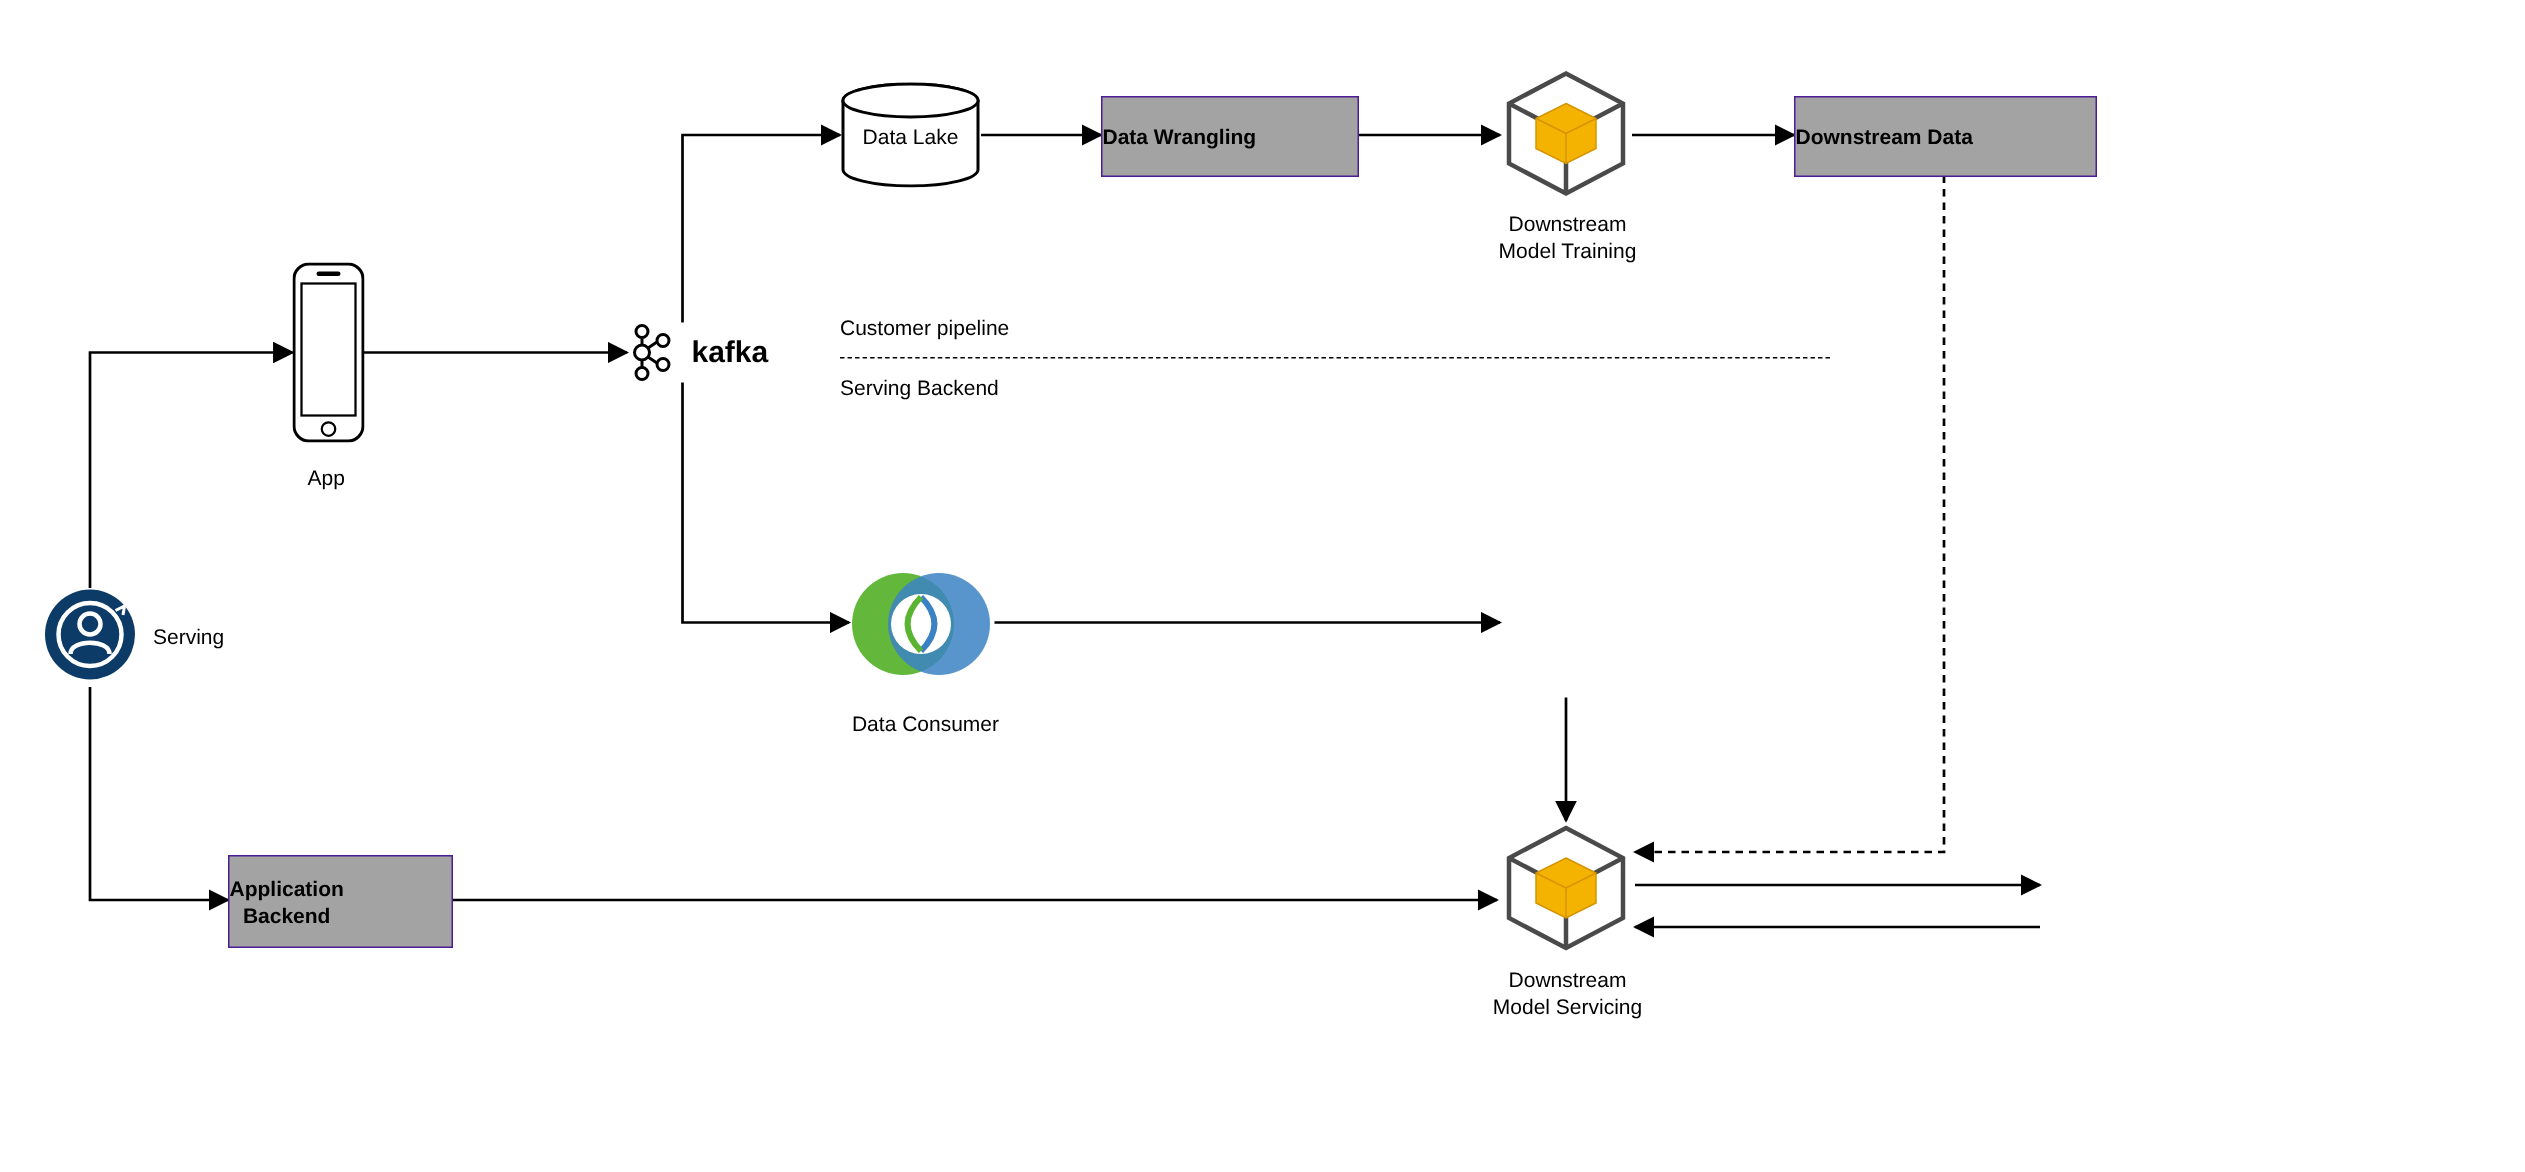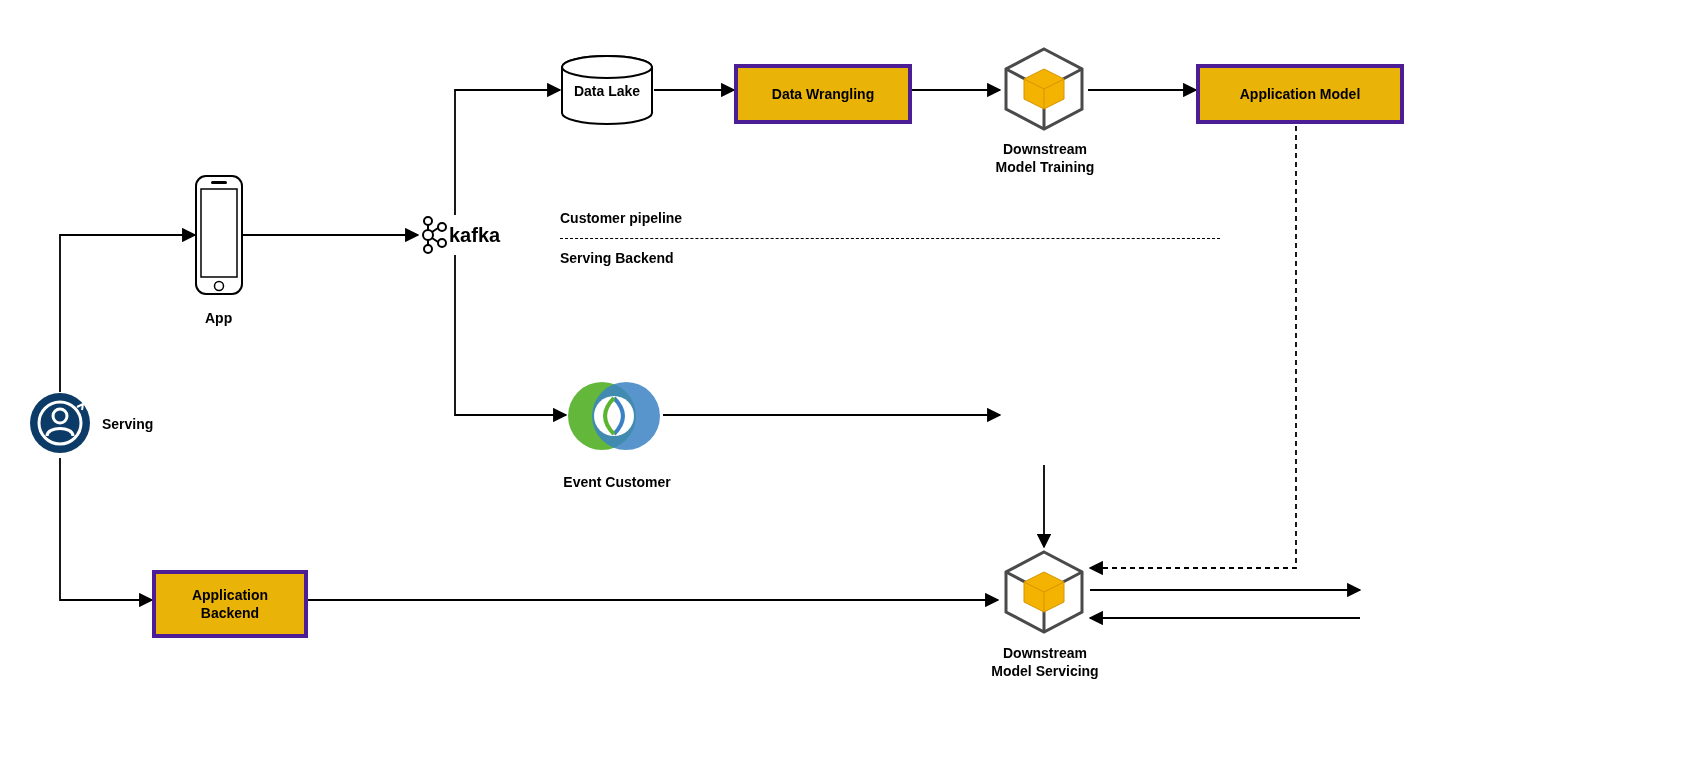--- a/index.html
+++ b/index.html
@@ -1,19 +1,19 @@
 <!DOCTYPE html>
 <html><head>
 <meta charset="utf-8">
 <style>
   html,body{margin:0;padding:0;width:1683px;height:781px;font-family:Arial,Helvetica,sans-serif;background:#fff;color:#000}
   .canvas{position:relative;width:1683px;height:781px}
   .node{position:absolute;text-align:center;font-size:14px;font-weight:600}
-  .box{border:4px solid #4c1d95;background:#eab308;display:flex;align-items:center;justify-content:center}
-  .label{position:absolute;font-size:14px;font-weight:700;text-align:center}
+  .box{border:1px solid #4c1d95;background:#a3a3a3;display:flex;align-items:center;}
+  .label{position:absolute;font-size:14px;font-weight:400;text-align:center}
   svg.edges{position:absolute;left:0;top:0;width:1683px;height:781px;pointer-events:none}
   .divider{position:absolute;border-top:1.5px dashed #000;height:0}
 </style>
 </head>
 <body>
 <div class="canvas">
 
 <svg class="edges">
   <defs>
     <marker id="ah" viewBox="0 0 10 10" refX="9" refY="5" markerWidth="8" markerHeight="8" orient="auto-start-reverse">
@@ -82,21 +82,21 @@
       <circle cx="10" cy="20" r="5"></circle>
       <circle cx="10" cy="34" r="4"></circle>
       <circle cx="24" cy="12" r="4"></circle>
       <circle cx="24" cy="28" r="4"></circle>
       <line x1="10" y1="10" x2="10" y2="15"></line>
       <line x1="10" y1="25" x2="10" y2="30"></line>
       <line x1="14" y1="17" x2="20" y2="13"></line>
       <line x1="14" y1="23" x2="20" y2="27"></line>
     </g>
   </svg>
-  <span style="font-weight:700;font-size:20px;margin-left:1px">kafka</span>
+  <span style="font-weight:700;font-size:20px;margin-left:13px">kafka</span>
 </div>
 
 <div class="node" style="left:560px;top:55px">
   <svg width="94" height="70" viewBox="0 0 94 70">
     <ellipse cx="47" cy="12" rx="45" ry="11" fill="#fff" stroke="#000" stroke-width="2"></ellipse>
     <path d="M2 12 L2 58 A45 11 0 0 0 92 58 L92 12" fill="#fff" stroke="#000" stroke-width="2"></path>
     <ellipse cx="47" cy="12" rx="45" ry="11" fill="#fff" stroke="#000" stroke-width="2"></ellipse>
   </svg>
   <div class="label" style="left:0;right:0;top:28px;position:absolute;width:94px">Data Lake</div>
 </div>
@@ -112,33 +112,33 @@
     <line x1="44" y1="44" x2="44" y2="84" stroke="#4a4a4a" stroke-width="3"></line>
     <polygon points="44,24 64,34 64,54 44,64 24,54 24,34" fill="#f5b301" stroke="#d49400" stroke-width="1"></polygon>
     <polyline points="24,34 44,44 64,34" fill="none" stroke="#d49400" stroke-width="1"></polyline>
     <line x1="44" y1="44" x2="44" y2="64" stroke="#d49400" stroke-width="1"></line>
   </svg>
 </div>
 <div class="label" style="left:975px;top:140px;width:140px;white-space:pre-line;line-height:1.3">Downstream
 Model Training</div>
 
 <div class="node box" style="left:1196px;top:64px;width:200px;height:52px">
-  <span>Application Model</span>
+  <span>Downstream Data</span>
 </div>
 
 <div class="node" style="left:566px;top:368px">
   <svg width="96" height="96" viewBox="0 0 96 96">
     <circle cx="36" cy="48" r="34" fill="#5bb431" opacity="0.95"></circle>
     <circle cx="60" cy="48" r="34" fill="#3b82c4" opacity="0.85"></circle>
     <circle cx="48" cy="48" r="20" fill="#fff"></circle>
     <path d="M48 30 q18 18 0 36" fill="none" stroke="#3b82c4" stroke-width="4"></path>
     <path d="M48 66 q-18 -18 0 -36" fill="none" stroke="#5bb431" stroke-width="4"></path>
   </svg>
 </div>
-<div class="label" style="left:552px;top:474px;width:130px">Event Customer</div>
+<div class="label" style="left:552px;top:474px;width:130px">Data Consumer</div>
 
 
 <div class="node" style="left:1000px;top:548px">
   <svg width="88" height="88" viewBox="0 0 88 88">
     <polygon points="44,4 82,24 82,64 44,84 6,64 6,24" fill="#fff" stroke="#4a4a4a" stroke-width="3"></polygon>
     <polyline points="6,24 44,44 82,24" fill="none" stroke="#4a4a4a" stroke-width="3"></polyline>
     <line x1="44" y1="44" x2="44" y2="84" stroke="#4a4a4a" stroke-width="3"></line>
     <polygon points="44,24 64,34 64,54 44,64 24,54 24,34" fill="#f5b301" stroke="#d49400" stroke-width="1"></polygon>
     <polyline points="24,34 44,44 64,34" fill="none" stroke="#d49400" stroke-width="1"></polyline>
     <line x1="44" y1="44" x2="44" y2="64" stroke="#d49400" stroke-width="1"></line>

